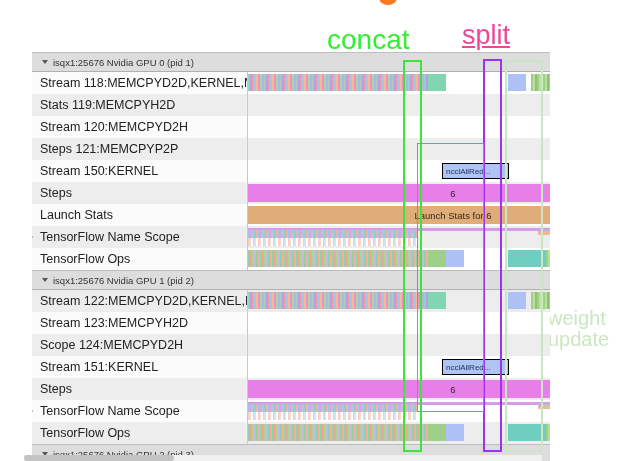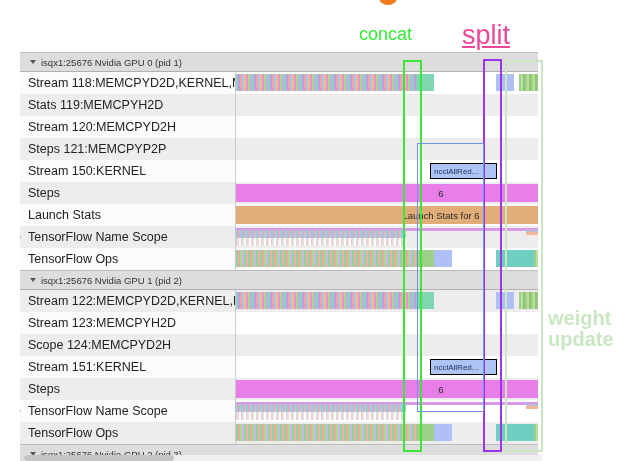--- a/index.html
+++ b/index.html
@@ -12,34 +12,34 @@
   }
   #root { position: relative; width: 622px; height: 461px; background:#fff; }
 
   
   .anno-label {
     position: absolute;
     font-family: "Liberation Sans", sans-serif;
     white-space: pre;
     line-height: 1.05;
   }
-  #anno-concat { left: 327px; top: 25px; font-size: 18px; color: #33ee33; margin-left: 32px; }
+  #anno-concat { left: 327px; top: 25px; font-size: 28px; color: #33ee33; }
   #anno-split  { left: 462px; top: 21px; font-size: 27px; color: #ec4899; text-decoration: underline; }
   #anno-nccl   { left: 428px; top: 103px; font-size: 20px; color: #5c85e0; }
-  #anno-weight { left: 548px; top: 308px; font-size: 20px; color: #c9e7c2; font-weight: bold; }
+  #anno-weight { left: 548px; top: 308px; font-size: 20px; color: #c9e7c2; }
   #anno-orange-top {
     position:absolute; left: 379px; top: -9px;
     width: 18px; height: 14px; border-radius: 50%;
     background: #f47b20;
   }
 
   
   #trace {
     position: absolute;
-    left: 20px; top: 52px;
+    left: 32px; top: 52px;
     width: 518px; height: 409px;
     overflow: hidden;
     background: #1d4ed8;
   }
   .grp-header {
     position: relative;
     height: 20px;
     background: #dddddd;
     border-top: 1px solid #bdbdbd;
     border-bottom: 1px solid #b0b0b0;

